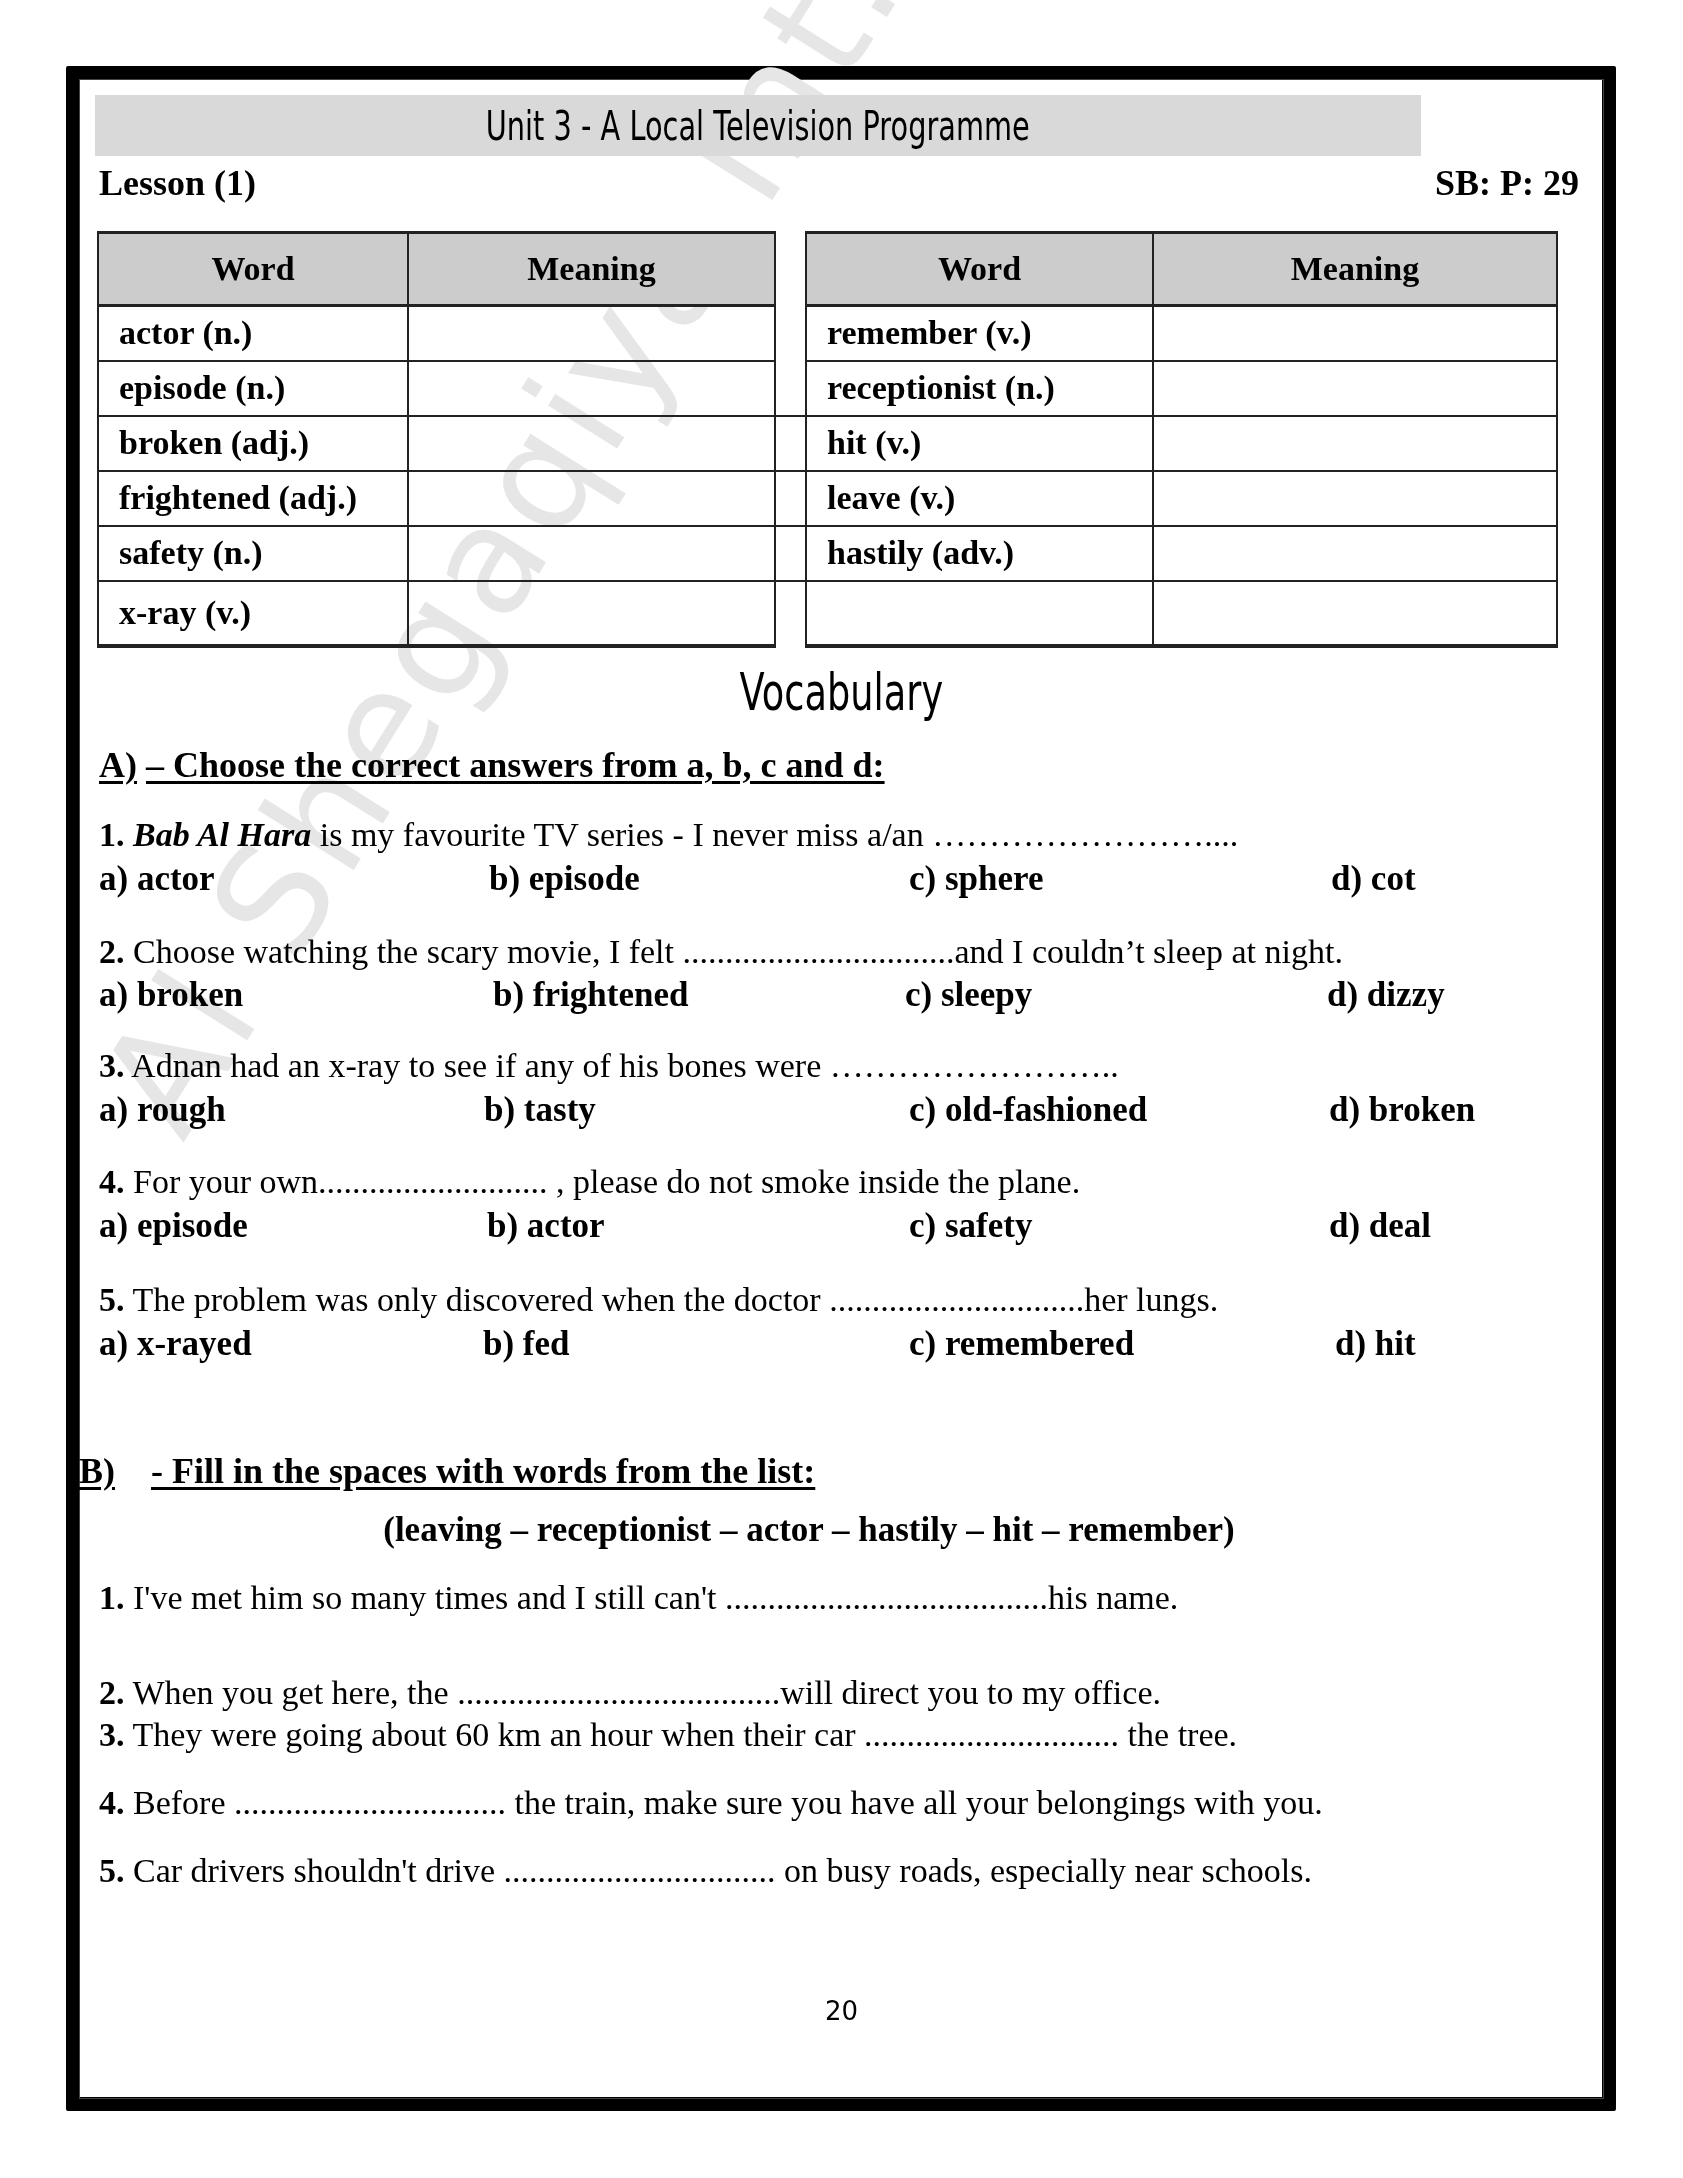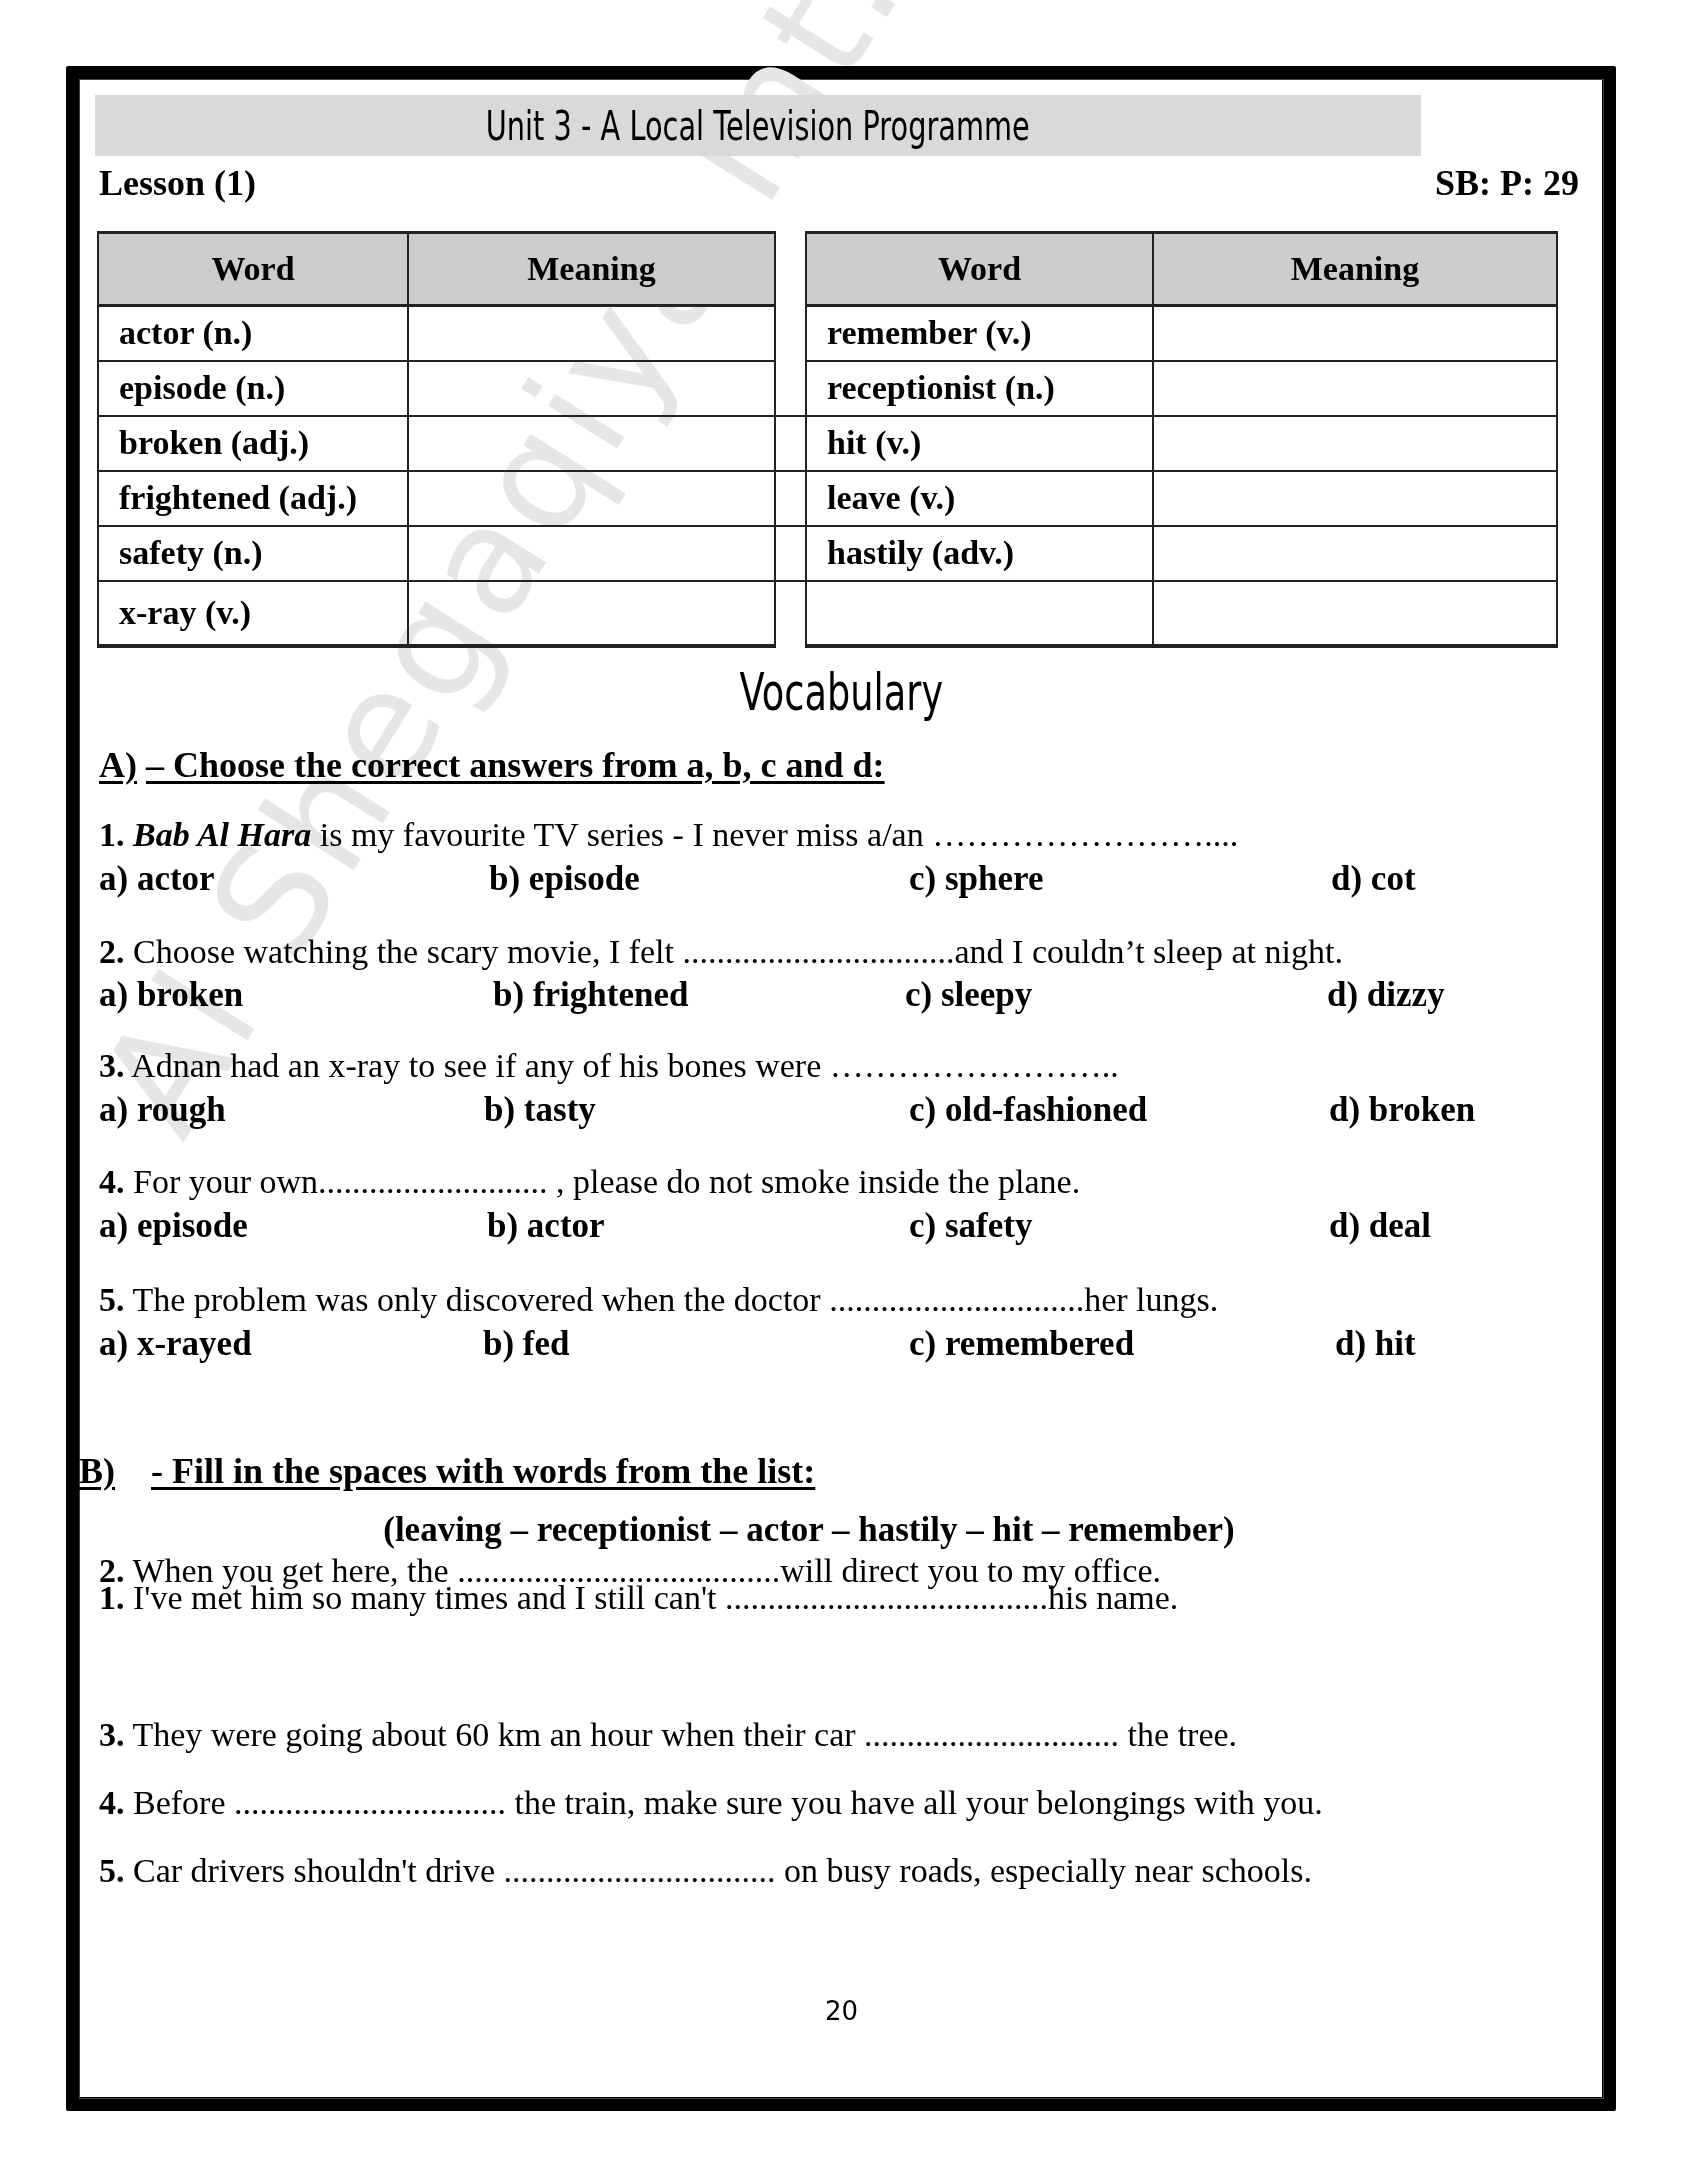--- a/index.html
+++ b/index.html
@@ -147,19 +147,19 @@
 <div class="opt" style="left:909px; top:1324px;">c) remembered</div>
 <div class="opt" style="left:1335px; top:1324px;">d) hit</div>
 
 <div class="sec-head" style="left:79px; top:1450px;">
   <u>B)</u>&nbsp;&nbsp;&nbsp;
   <u>- Fill in the spaces with words from the list:</u>
 </div>
 <div class="wordlist" style="top:1510px;">(leaving – receptionist – actor – hastily – hit – remember)</div>
 
 <div class="q" style="top:1579px;"><b>1.</b><span> I've met him so many times and I still can't ......................................his name.</span></div>
-<div class="q" style="top:1552px;font-family:Liberation Serif, serif;"><b>2.</b><span> When you get here, the ......................................will direct you to my office.</span></div>
+<div class="q" style="top:1674px;font-family:Liberation Serif, serif;"><b>2.</b><span> When you get here, the ......................................will direct you to my office.</span></div>
 <div class="q" style="top:1716px;"><b>3.</b><span> They were going about 60 km an hour when their car .............................. the tree.</span></div>
 <div class="q" style="top:1784px;"><b>4.</b><span> Before ................................ the train, make sure you have all your belongings with you.</span></div>
 <div class="q" style="top:1852px;"><b>5.</b><span> Car drivers shouldn't drive ................................ on busy roads, especially near schools.</span></div>
 
 <div class="page-num">20</div>
 
 
 </body></html>

